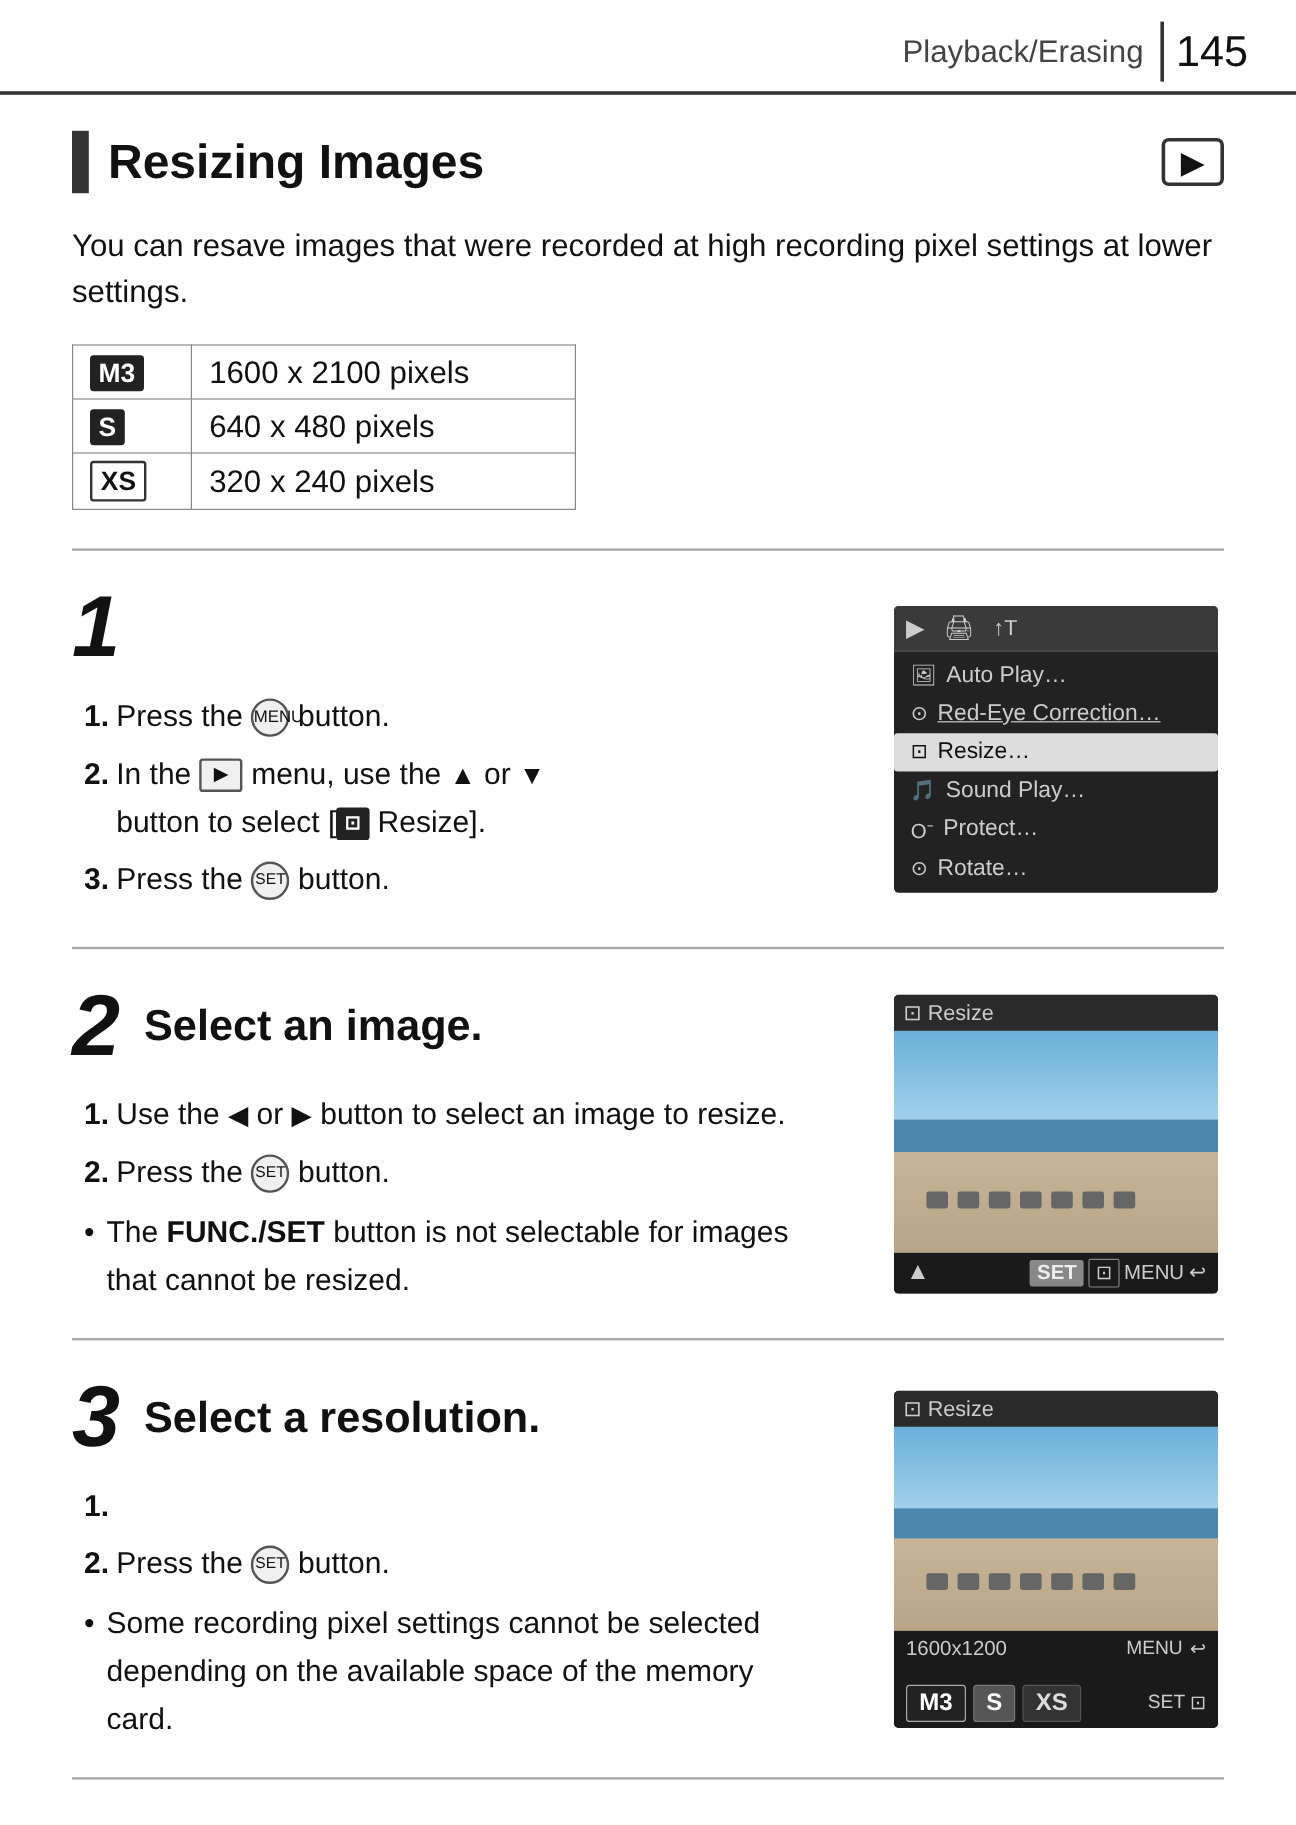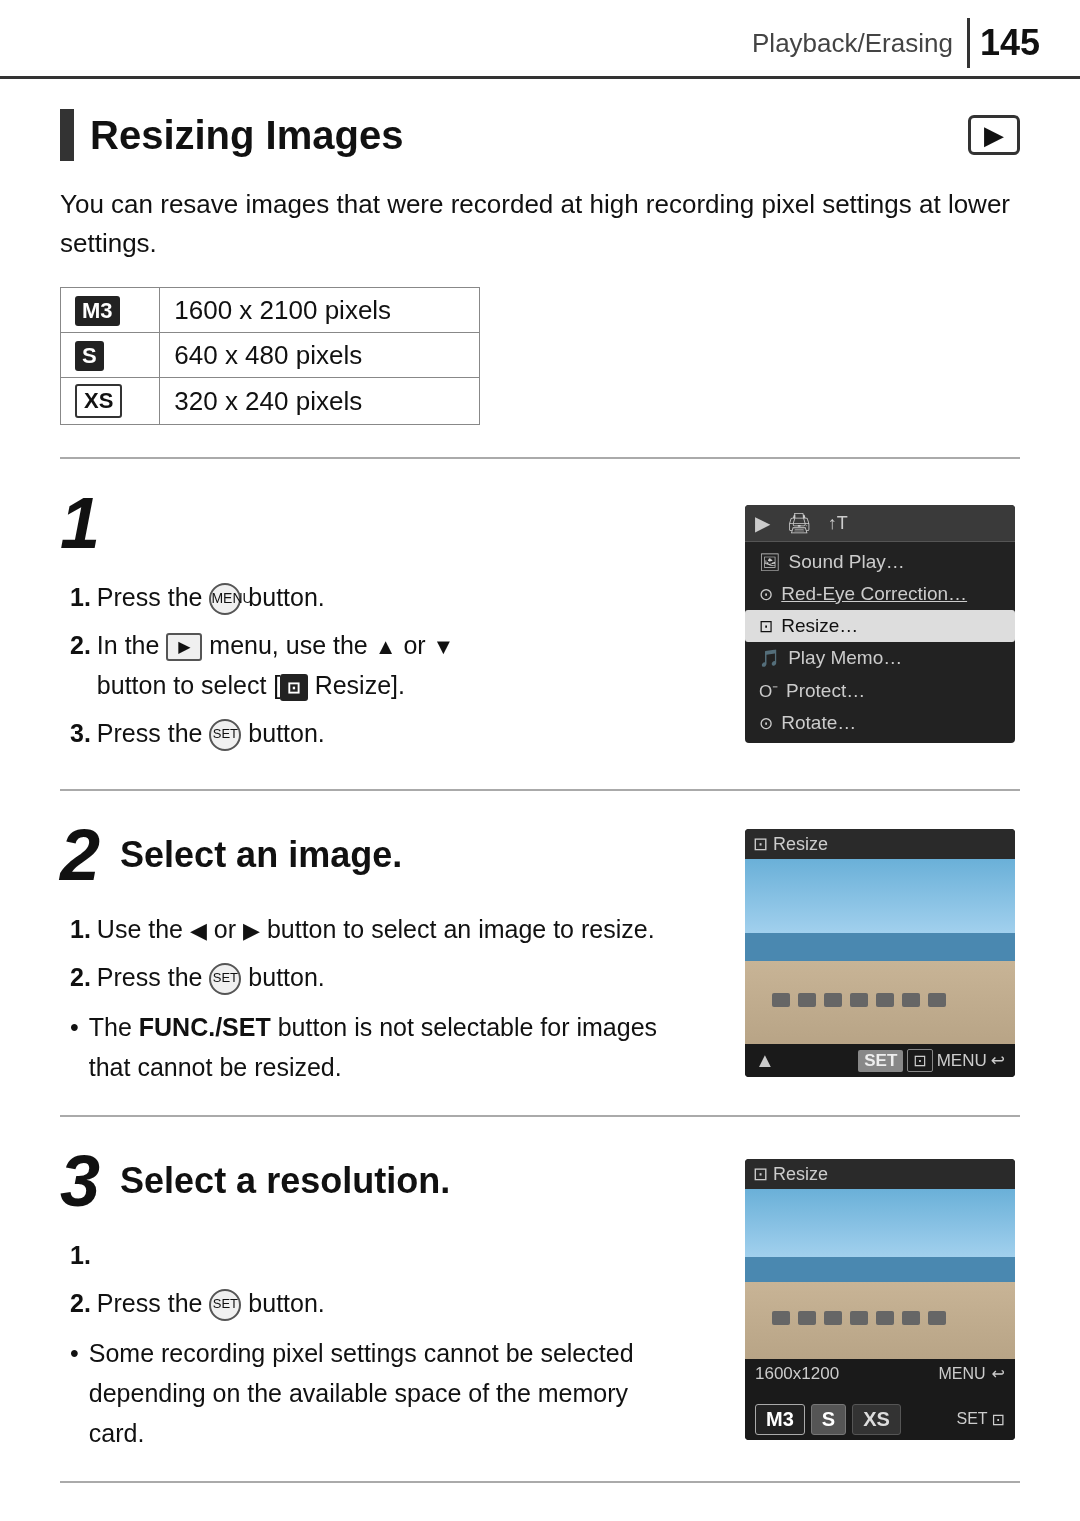--- a/index.html
+++ b/index.html
@@ -17,21 +17,21 @@
     .header {
       display: flex;
       justify-content: flex-end;
       align-items: center;
       padding: 18px 40px 8px 40px;
       border-bottom: 3px solid #333;
       margin-bottom: 0;
     }
     .page-number {
       font-size: 36px;
-      font-weight: bold;
+      font-weight: normal;
       color: #111;
     }
     .vertical-line {
       width: 3px;
       height: 50px;
       background: #333;
       margin: 0 10px;
     }
 
     
@@ -448,33 +448,33 @@
 
       <div class="camera-screen menu-screen">
         <div class="menu-top-bar">
           <span class="menu-icon">▶</span>
           <span class="menu-icon">🖨</span>
           <span class="menu-icon" style="font-size:18px;">↑T</span>
         </div>
         <div class="menu-items">
           <div class="menu-item">
             <span class="menu-item-icon">🖼</span>
-            <span>Sound Play…</span>
+            <span>Auto Play…</span>
           </div>
           <div class="menu-item">
             <span class="menu-item-icon">⊙</span>
             <span style="text-decoration:underline;">Red-Eye Correction…</span>
           </div>
           <div class="menu-item selected">
             <span class="menu-item-icon">⊡</span>
             <span>Resize…</span>
           </div>
           <div class="menu-item">
             <span class="menu-item-icon">🎵</span>
-            <span>Play Memo…</span>
+            <span>Sound Play…</span>
           </div>
           <div class="menu-item">
             <span class="menu-item-icon">O⁻</span>
             <span>Protect…</span>
           </div>
           <div class="menu-item">
             <span class="menu-item-icon">⊙</span>
             <span>Rotate…</span>
           </div>
         </div>

